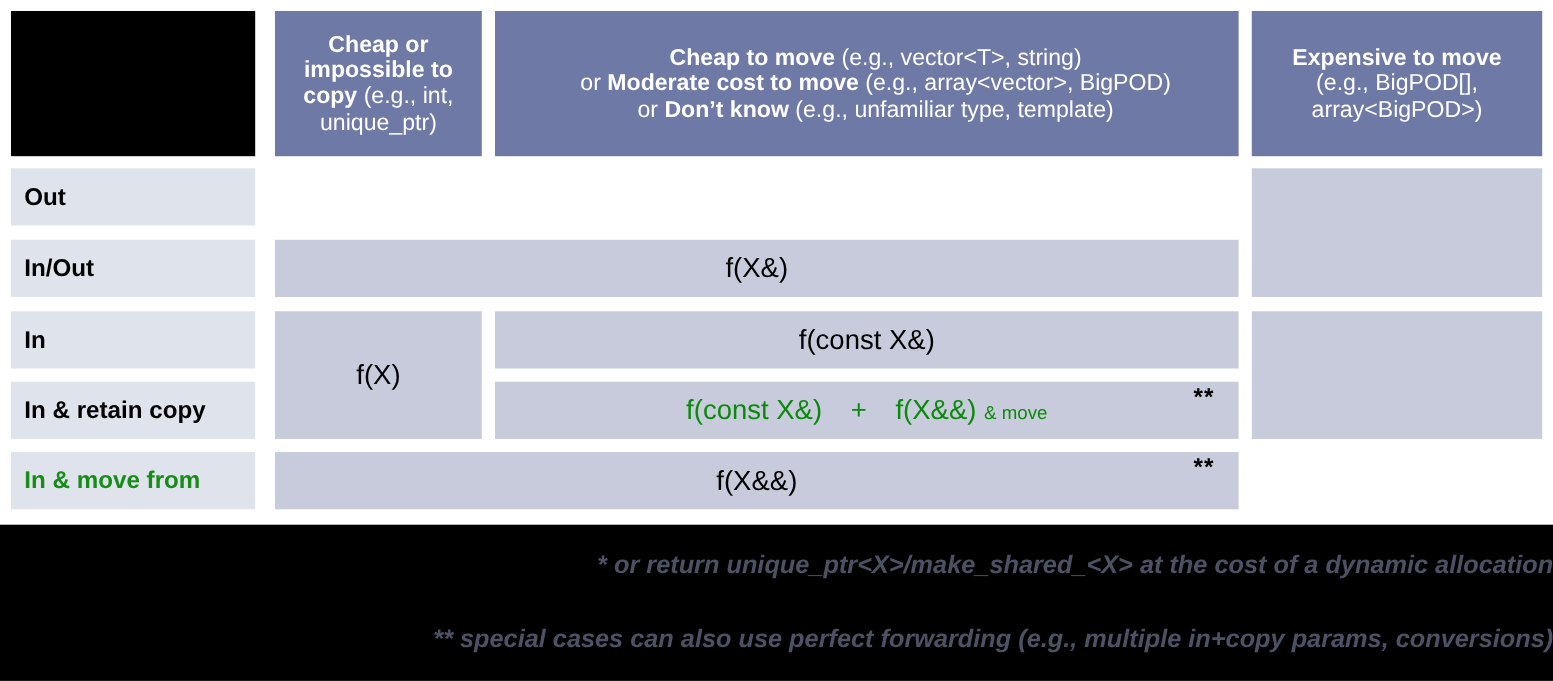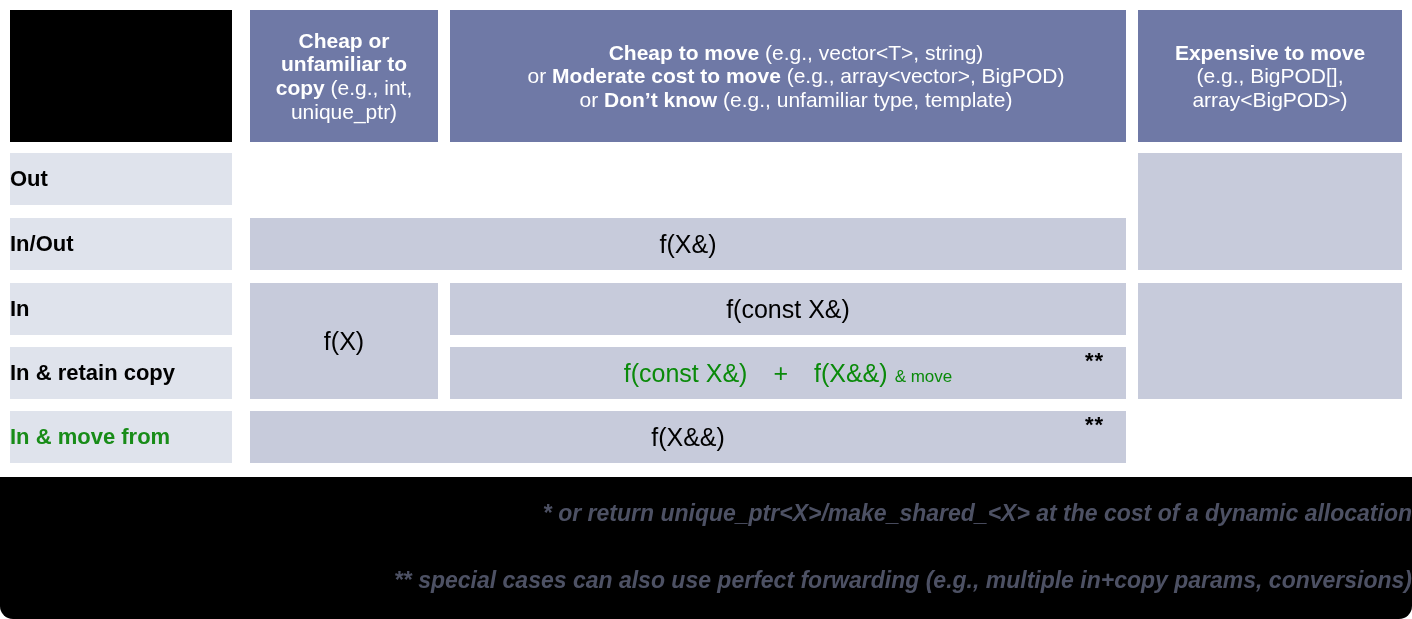--- a/index.html
+++ b/index.html
@@ -11,21 +11,20 @@
   body {
     font-family: "Liberation Sans", sans-serif;
   }
 
   #page {
     position: relative;
     width: 1412px;
     height: 619px;
     background: #ffffff;
     overflow: hidden;
-    border-radius: 13px;
   }
 
   
   .cell {
     position: absolute;
     box-sizing: border-box;
     display: flex;
     align-items: center;
     justify-content: center;
     text-align: center;
@@ -44,20 +43,21 @@
   .hdr b { font-weight: bold; }
   .hdr .lt { font-weight: normal; }
 
   .corner-black {
     background: #000000;
   }
 
   .rowlabel {
     background: #dfe3ec;
     justify-content: flex-start;
+    padding-left: 12px;
     font-size: 22px;
     font-weight: bold;
     text-align: left;
   }
   .rowlabel.green { color: #188c18; }
 
   .body-cell {
     background: #c7cbdb;
     font-size: 25px;
     font-weight: normal;
@@ -107,21 +107,21 @@
 </style>
 </head>
 <body>
 
 <div id="page">
 
   <div class="cell corner-black" style="left:10px; top:10px; width:222px; height:132px;"></div>
 
   <div class="cell hdr" style="left:250px; top:10px; width:188px; height:132px;">
     <span class="ln"><b>Cheap or</b></span>
-    <span class="ln"><b>unfamiliar to</b></span>
+    <span class="ln"><b>impossible to</b></span>
     <span class="ln"><b>copy</b><span class="lt"> (e.g., int,</span></span>
     <span class="ln"><span class="lt">unique_ptr)</span></span>
   </div>
 
   <div class="cell hdr" style="left:450px; top:10px; width:676px; height:132px;padding-left:24px;">
     <span class="ln"><b>Cheap to move</b><span class="lt"> (e.g., vector&lt;T&gt;, string)</span></span>
     <span class="ln"><span class="lt">or </span><b>Moderate cost to move</b><span class="lt"> (e.g., array&lt;vector&gt;, BigPOD)</span></span>
     <span class="ln"><span class="lt">or </span><b>Don’t know</b><span class="lt"> (e.g., unfamiliar type, template)</span></span>
   </div>
 

